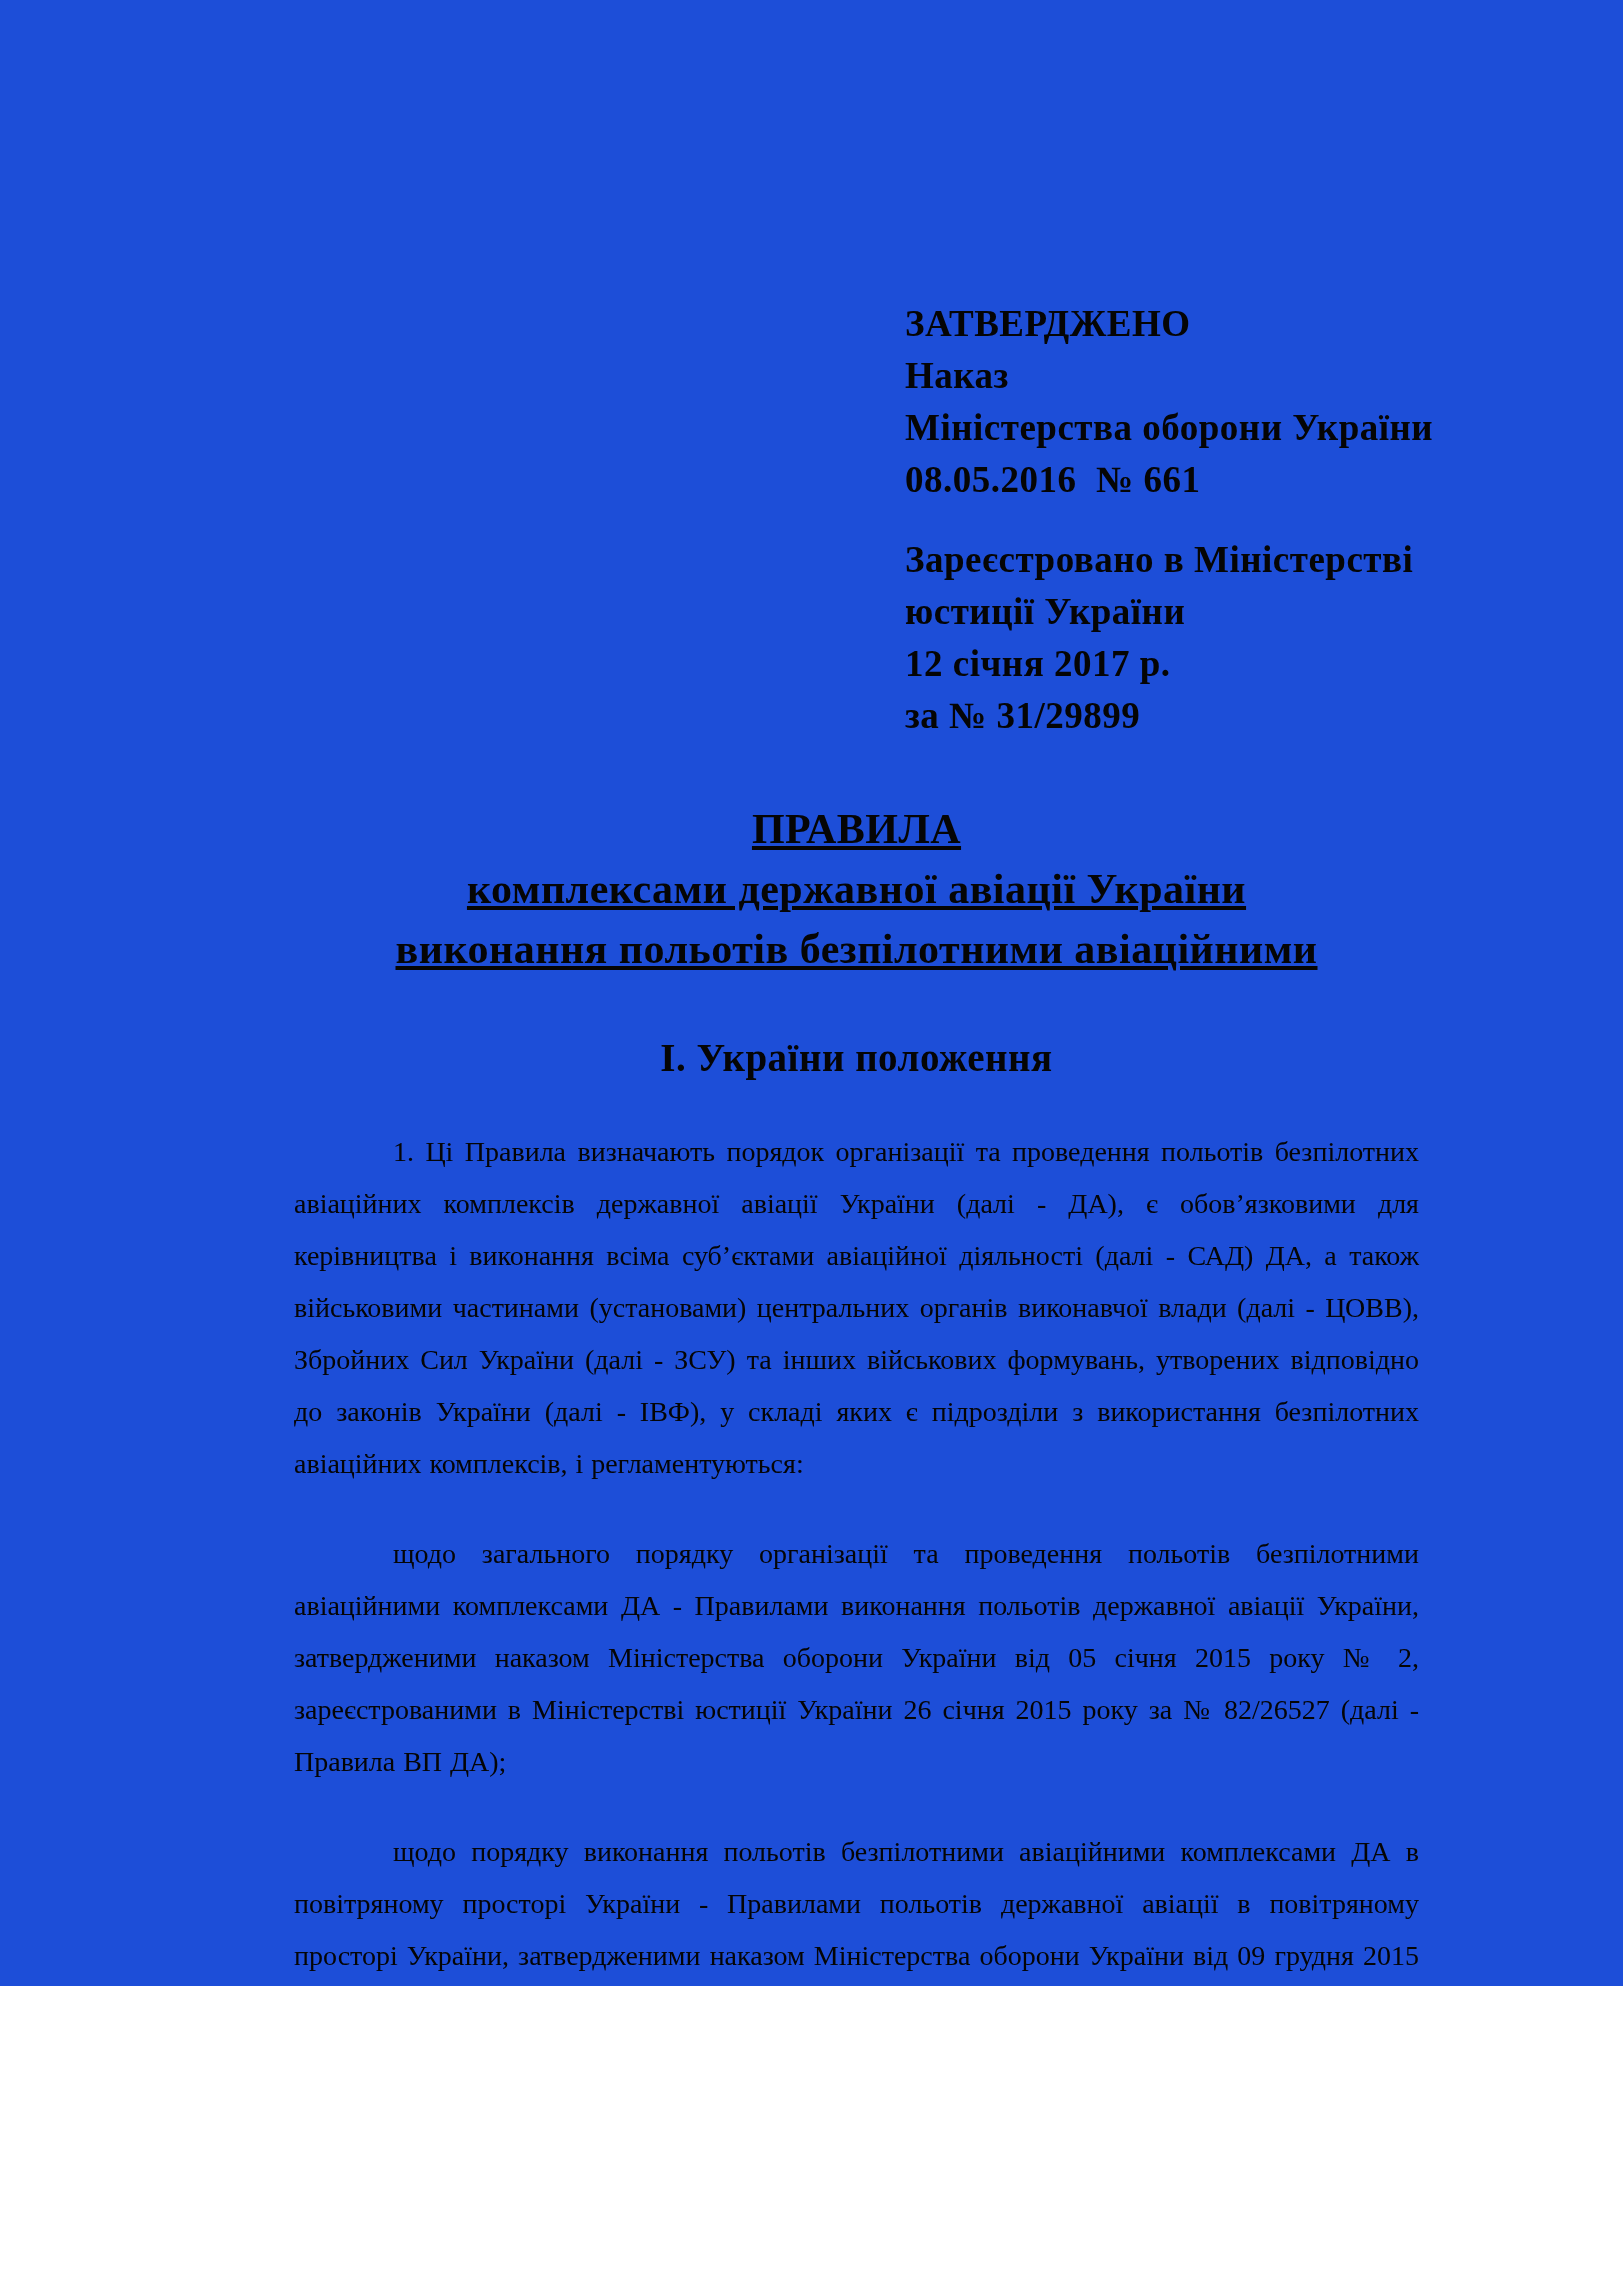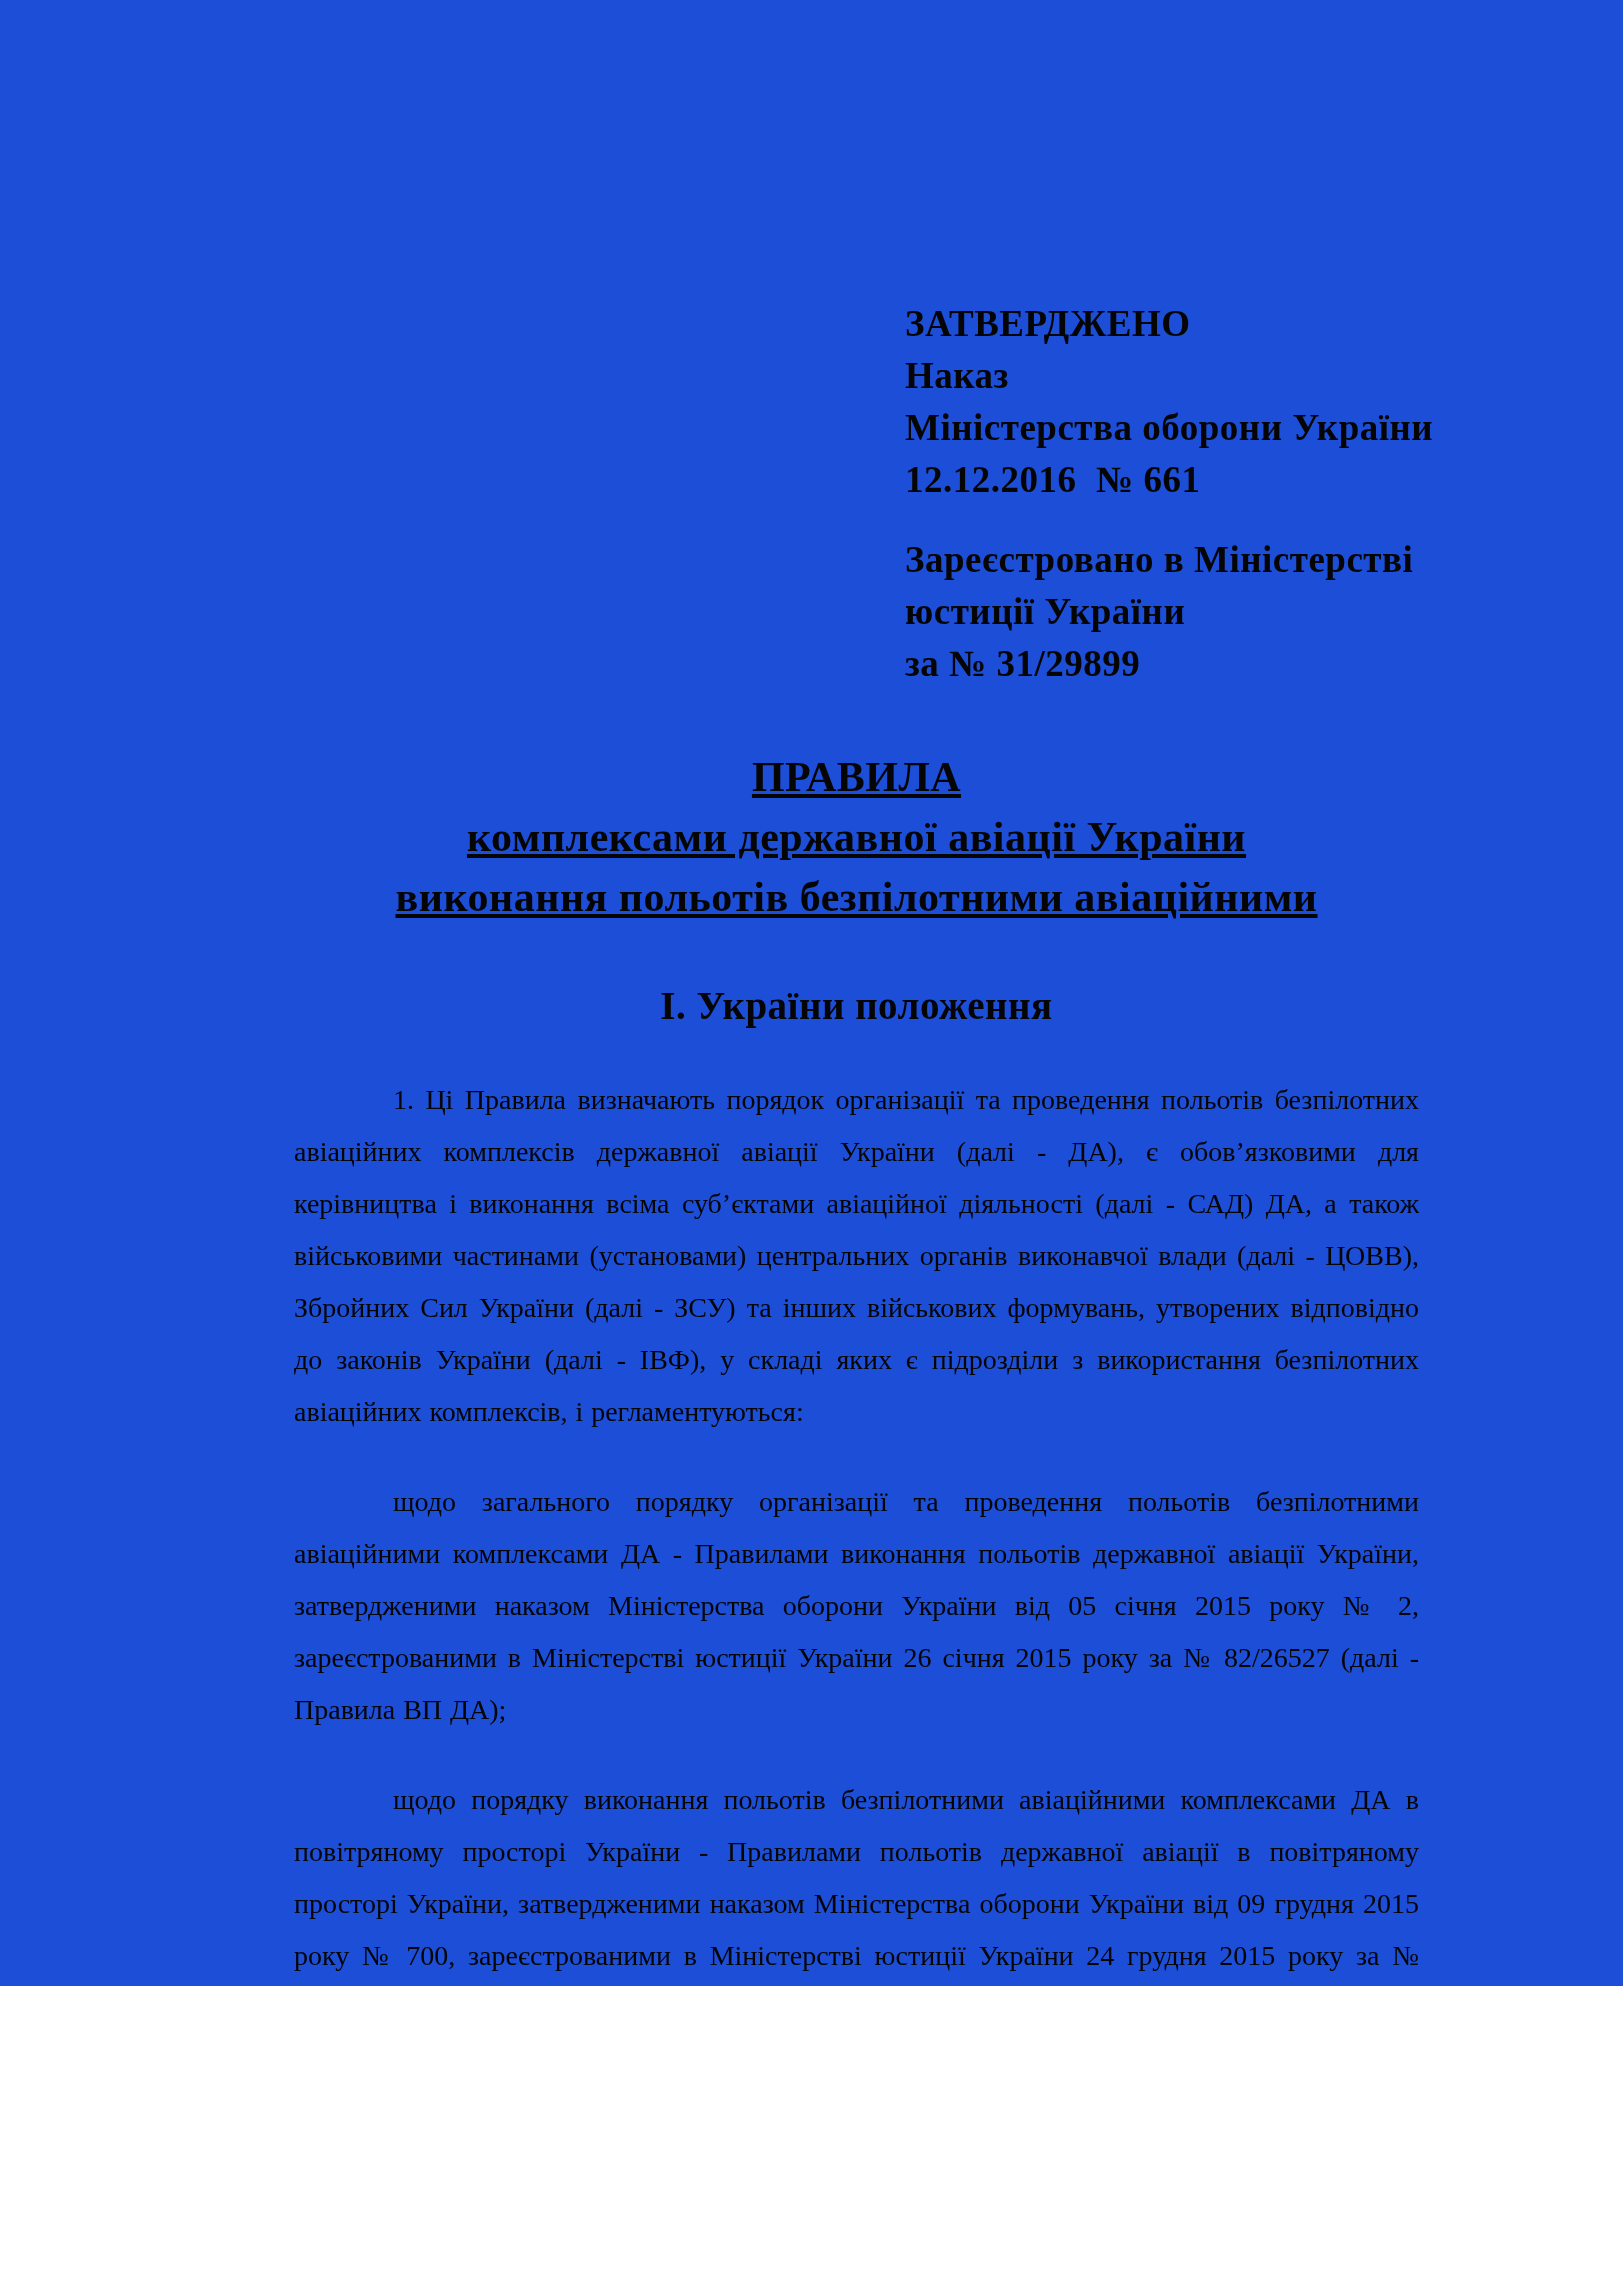--- a/index.html
+++ b/index.html
@@ -79,26 +79,27 @@
 </style>
 </head>
 <body>
 
 <div class="page">
 
   <div class="stamp-block approval">
     <div class="stamp-line">ЗАТВЕРДЖЕНО</div>
     <div class="stamp-line">Наказ</div>
     <div class="stamp-line">Міністерства оборони України</div>
-    <div class="stamp-line">12.12.2016  № 661</div>
+    <div class="stamp-line">08.05.2016  № 661</div>
   </div>
 
   <div class="stamp-block registration">
     <div class="stamp-line">Зареєстровано в Міністерстві</div>
     <div class="stamp-line">юстиції України</div>
+    <div class="stamp-line">12 січня 2017 р.</div>
     <div class="stamp-line">за № 31/29899</div>
   </div>
 
   <div class="doc-title">
     <div>ПРАВИЛА</div>
     <div>комплексами державної авіації України</div>
     <div>виконання польотів безпілотними авіаційними</div>
   </div>
 
   <div class="section-heading">І. України положення</div>

